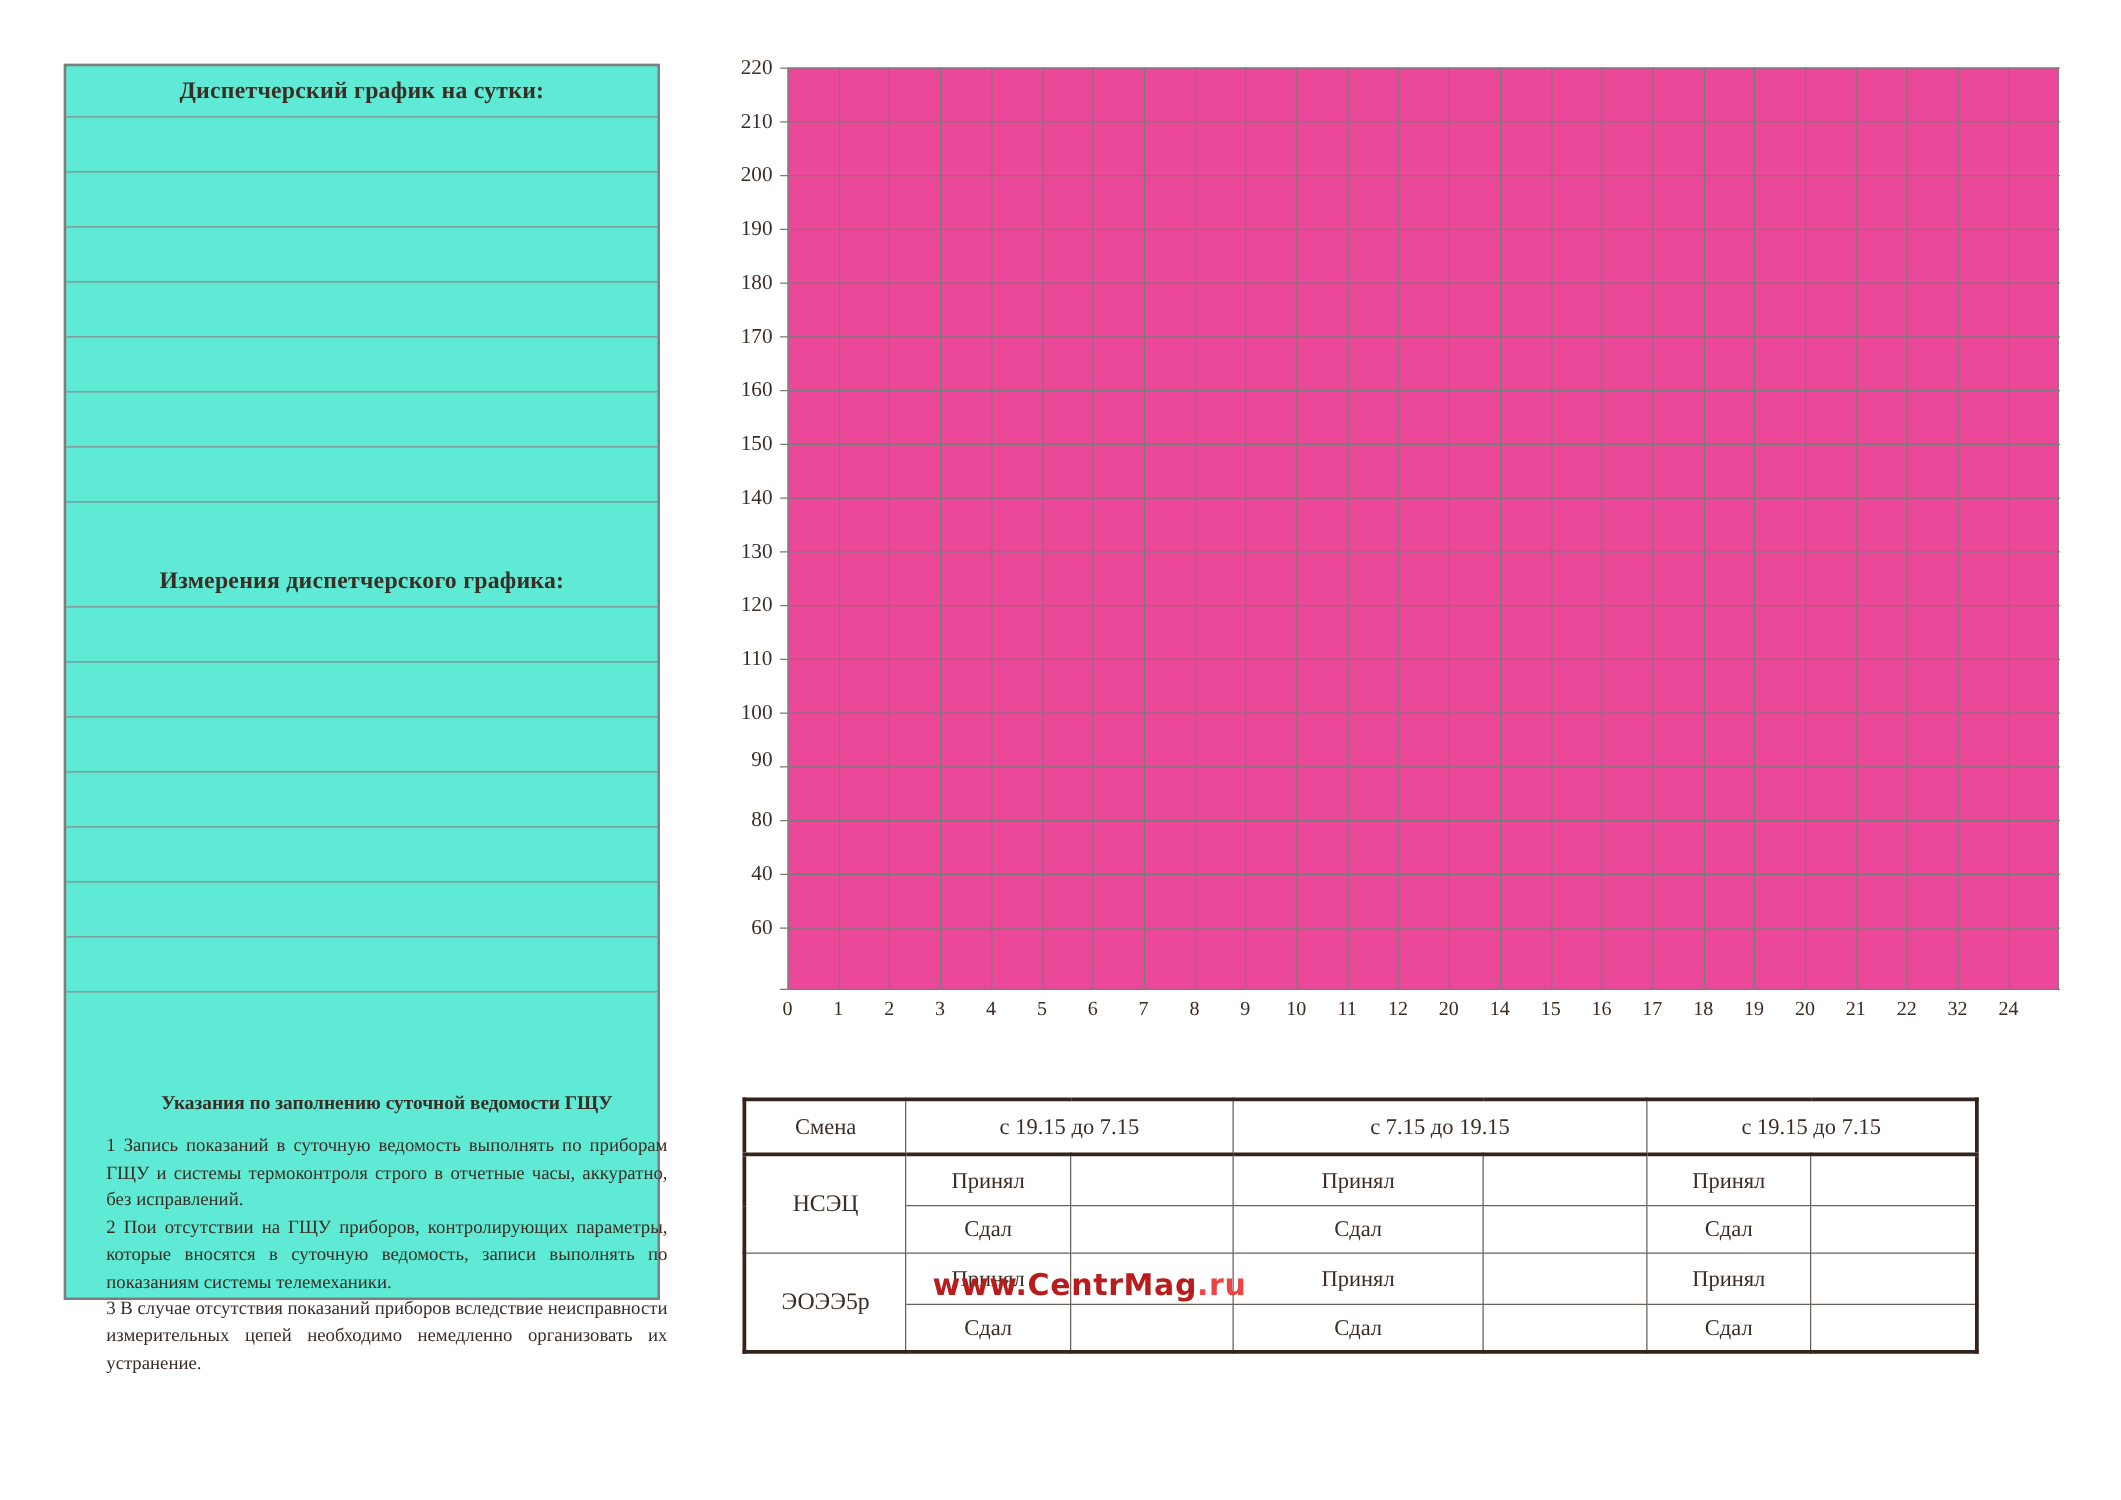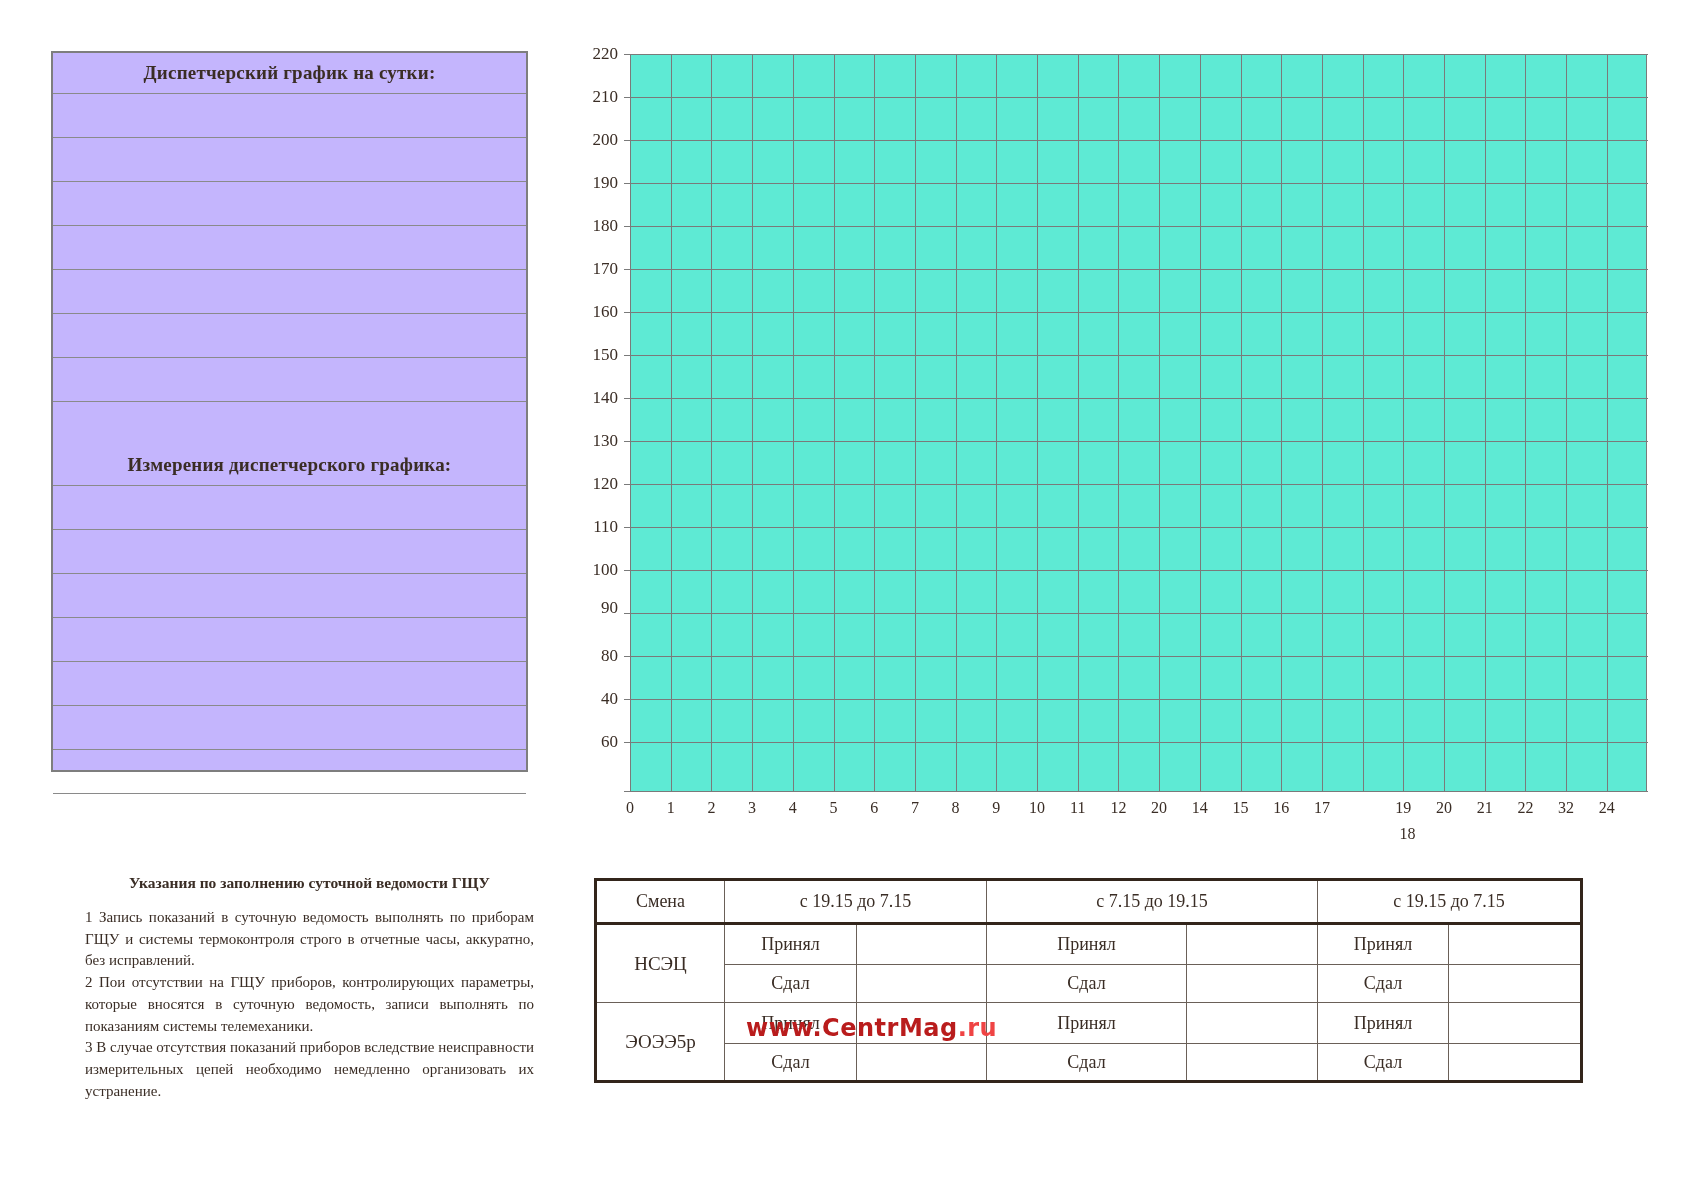--- a/index.html
+++ b/index.html
@@ -4,34 +4,34 @@
 <style>
   html,body{margin:0;padding:0;}
   body{
     width:1697px;height:1200px;position:relative;background:#ffffff;
     font-family:"Liberation Serif","DejaVu Serif",serif;color:#3a2d25;
     overflow:hidden;
   }
 
   
   #left-box{
-    position:absolute;left:51px;top:51px;width:477px;height:721px;
-    border:2px solid #7e7e7e;box-sizing:border-box;background:#c4b5fd;
+    position:absolute;left:51px;top:51px;width:477px;height:989px;
+    border:2px solid #7e7e7e;box-sizing:border-box;background:#5eead4;
   }
   .box-header{
     height:40px;border-bottom:1px solid #8a8a8a;
     display:flex;align-items:center;justify-content:center;
     font-weight:bold;font-size:19px;letter-spacing:.2px;
   }
   .lrow{height:43px;border-bottom:1px solid #8a8a8a;}
   .lrow:last-child{border-bottom:none;}
 
   
   #grid{
-    position:absolute;left:630px;top:54px;background:#5eead4;
+    position:absolute;left:630px;top:54px;background:#ec4899;
   }
   .vline{position:absolute;top:0;width:1px;height:100%;background:#7a7a7a;}
   .hline{position:absolute;left:-6px;right:-1px;height:1px;background:#7a7a7a;}
   .ytick{
     position:absolute;left:-72px;width:60px;text-align:right;
     transform:translateY(-50%);font-size:17px;color:#3a2d25;
   }
   .xtick{
     position:absolute;transform:translateX(-50%);
     font-size:16px;color:#3a2d25;
@@ -172,21 +172,21 @@
     <span class="xtick" style="left: 325.6px; top: 745px;">8</span>
     <span class="xtick" style="left: 366.3px; top: 745px;">9</span>
     <span class="xtick" style="left: 407px; top: 745px;">10</span>
     <span class="xtick" style="left: 447.7px; top: 745px;">11</span>
     <span class="xtick" style="left: 488.4px; top: 745px; text-align: center;">12</span>
     <span class="xtick" style="left: 529.1px; top: 745px;">20</span>
     <span class="xtick" style="left: 569.8px; top: 745px;">14</span>
     <span class="xtick" style="left: 610.5px; top: 745px;">15</span>
     <span class="xtick" style="left: 651.2px; top: 745px;">16</span>
     <span class="xtick" style="left: 691.9px; top: 745px;">17</span>
-    <span class="xtick" style="left: 732.6px; top: 771px; margin-left: 45px;">18</span>
+    <span class="xtick" style="left: 732.6px; top: 745px;">18</span>
     <span class="xtick" style="left: 773.3px; top: 745px;">19</span>
     <span class="xtick" style="left: 814px; top: 745px;">20</span>
     <span class="xtick" style="left: 854.7px; top: 745px;">21</span>
     <span class="xtick" style="left: 895.4px; top: 745px;">22</span>
     <span class="xtick" style="left: 936.1px; top: 745px;">32</span>
     <span class="xtick" style="left: 976.8px; top: 745px;">24</span>
   </div>
 
 <table id="shift-table">
   <colgroup>

